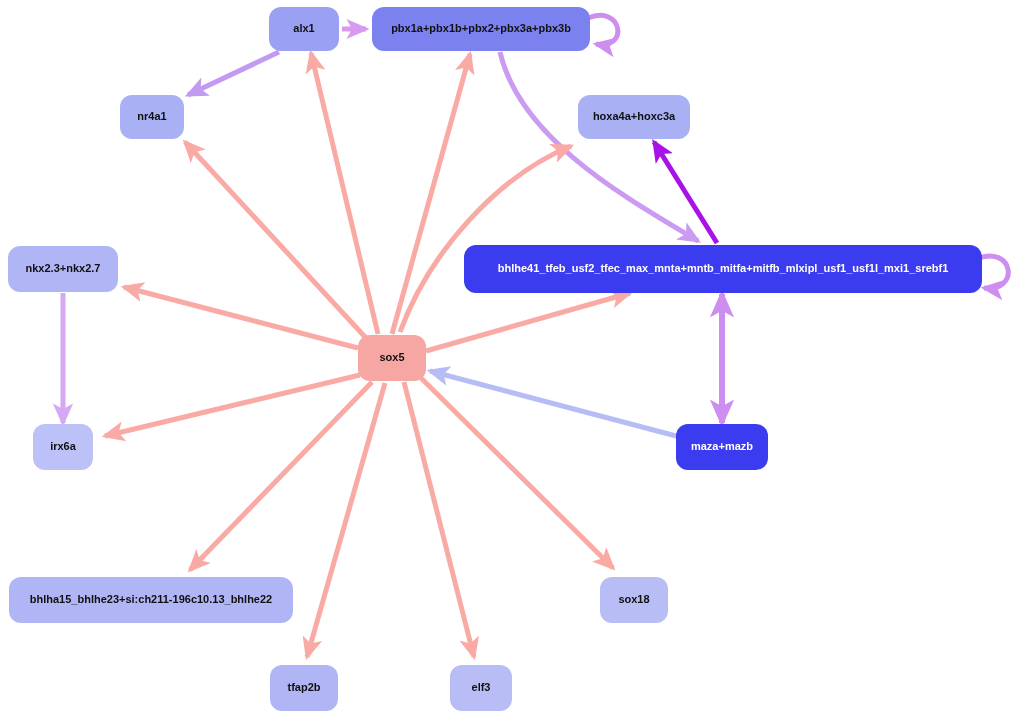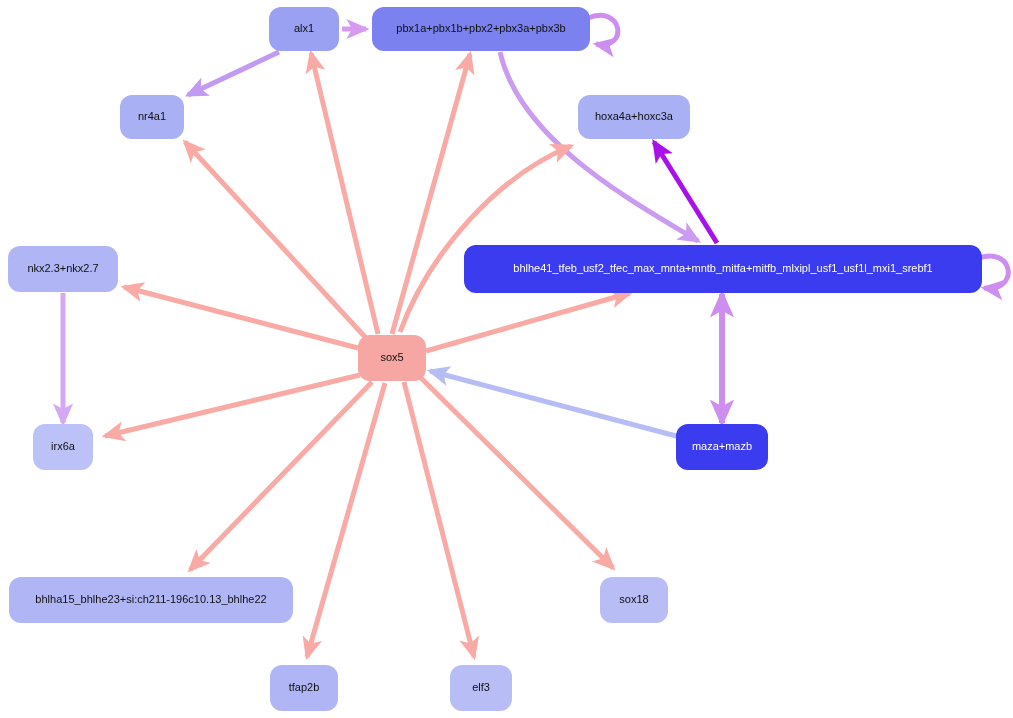--- a/index.html
+++ b/index.html
@@ -11,20 +11,21 @@
     width: 1013px;
     height: 718px;
     font-family: "Liberation Sans", sans-serif;
     overflow: hidden;
   }
   #graph-root {
     position: relative;
     width: 1013px;
     height: 718px;
     background: #ffffff;
+    font-weight: bold;
   }
   svg.net {
     position: absolute;
     top: 0;
     left: 0;
     width: 1013px;
     height: 718px;
   }
   .node-rect {
     stroke: none;

